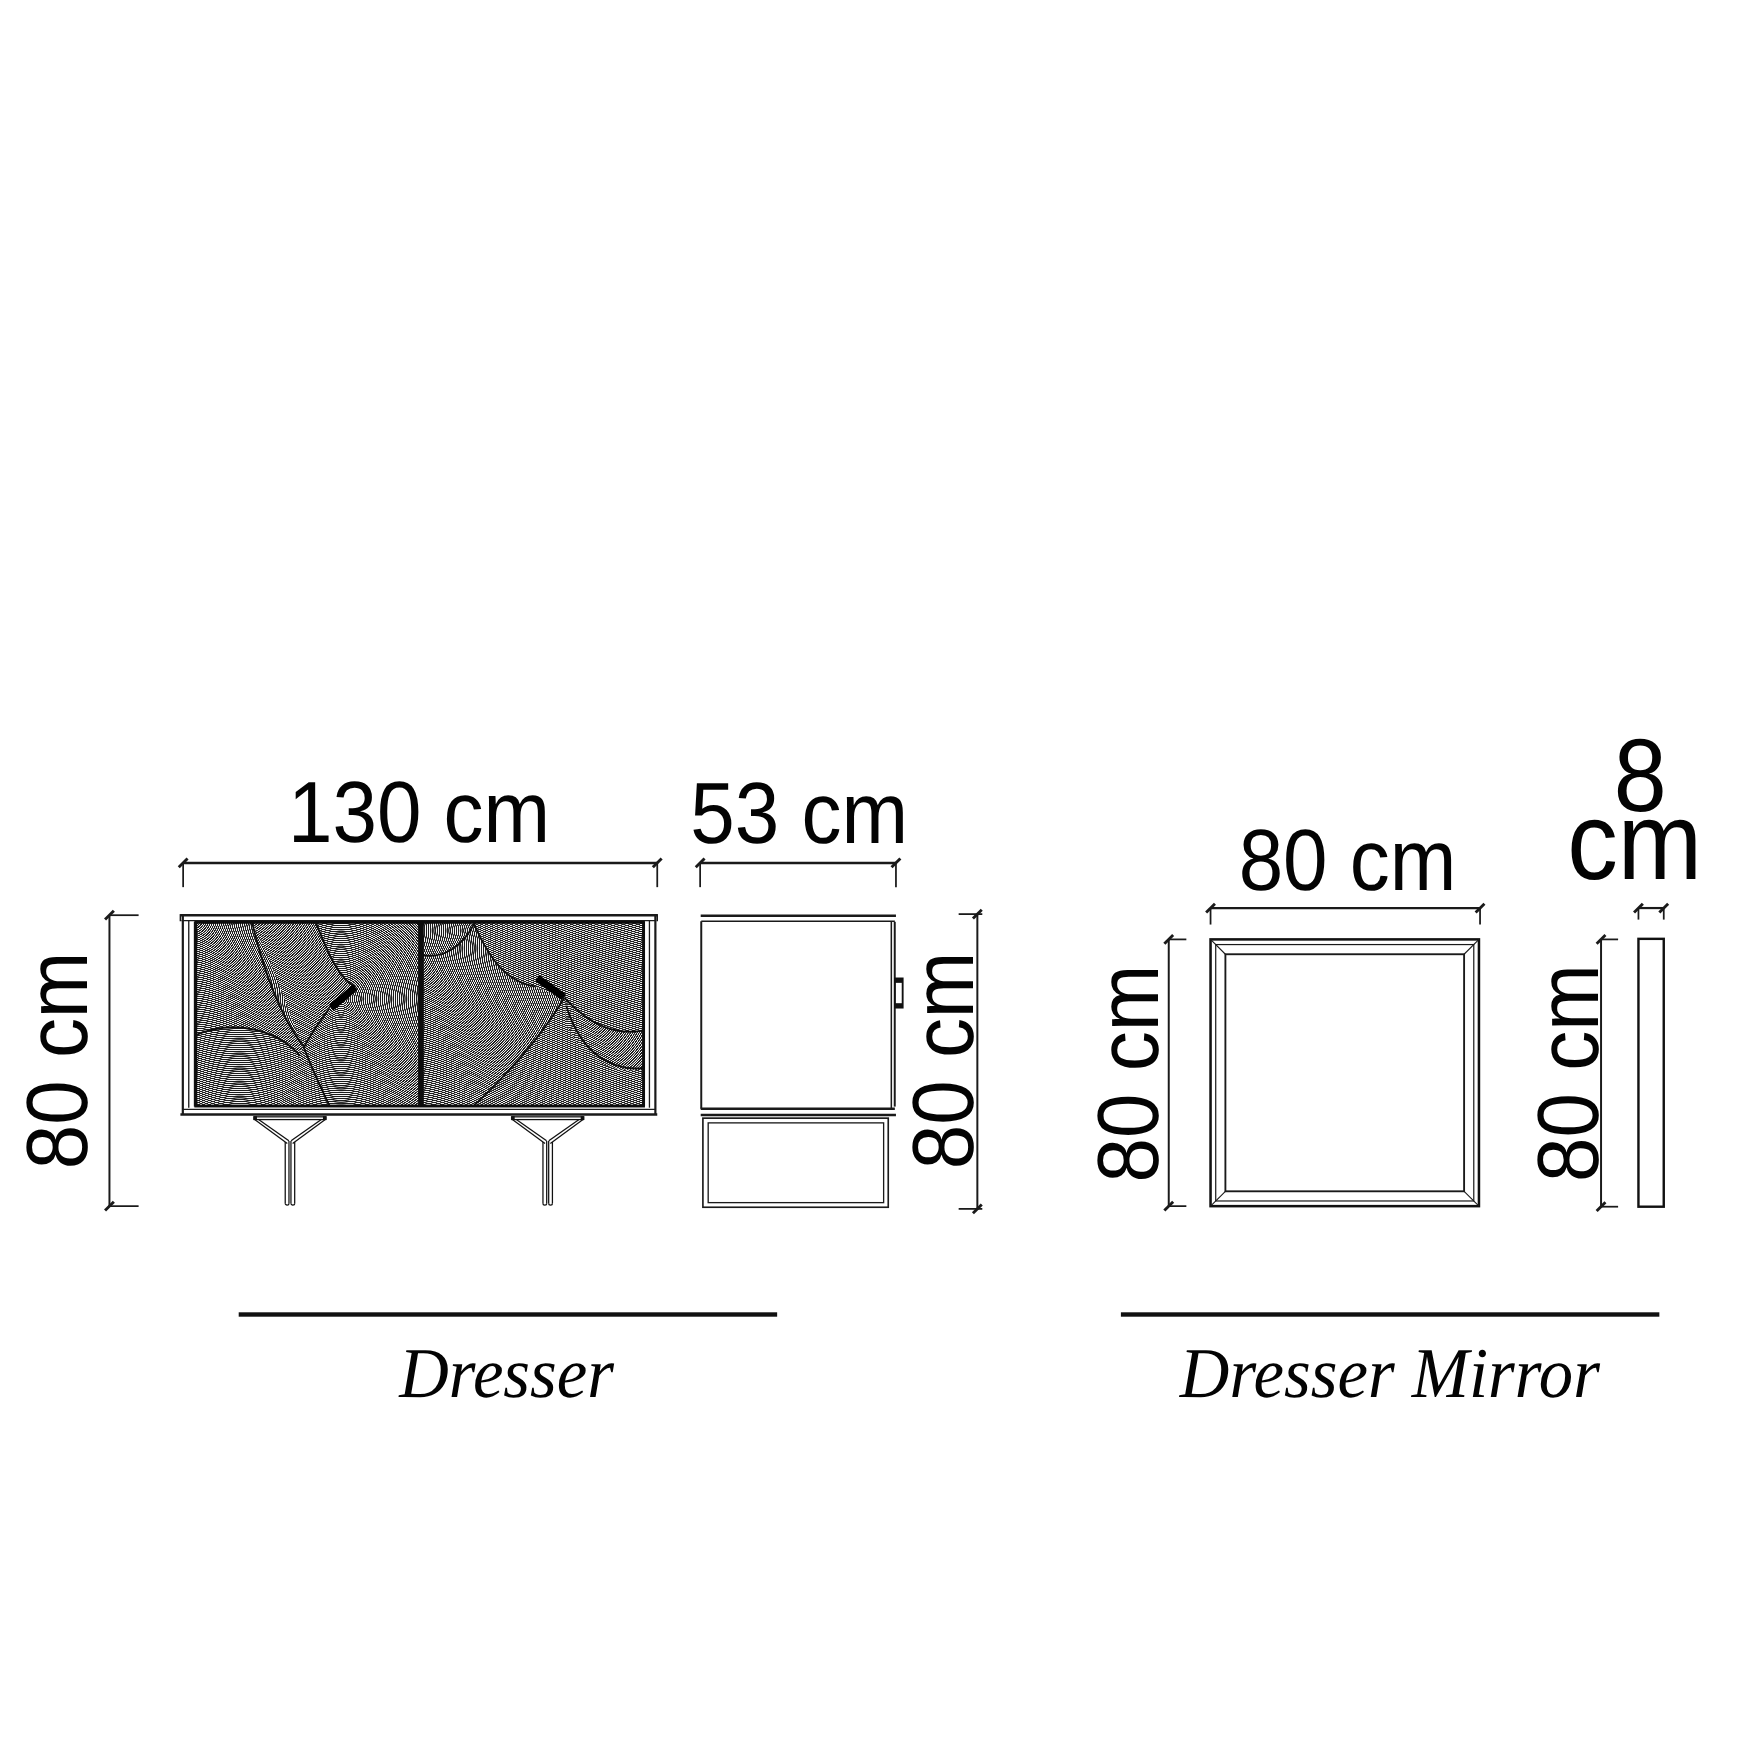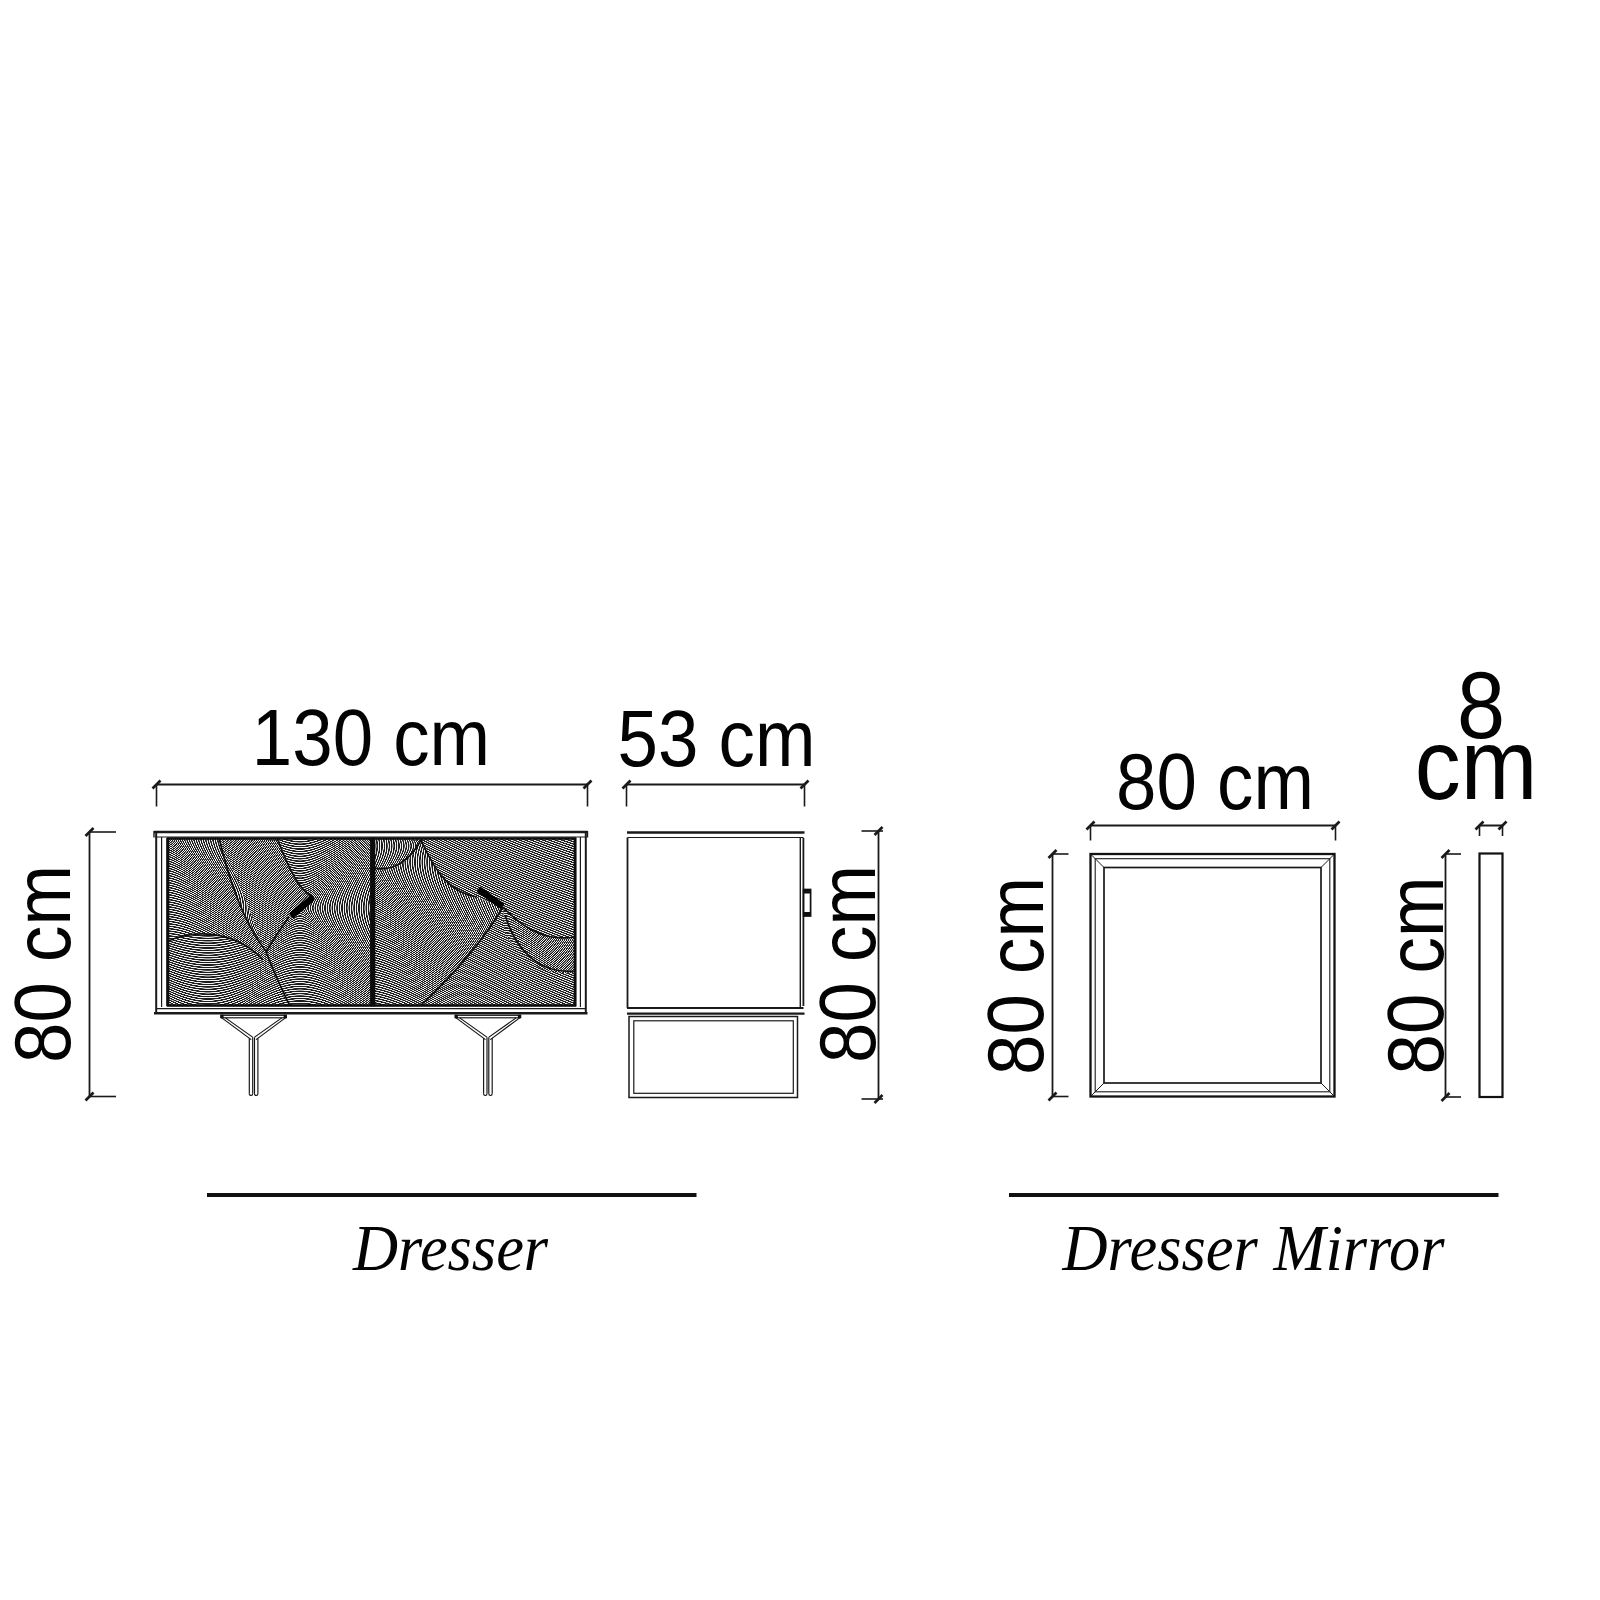--- a/index.html
+++ b/index.html
@@ -1,16 +1,16 @@
 <!DOCTYPE html>
 <html><head>
 <meta charset="utf-8">
 <style>
   html,body{margin:0;padding:0;background:#ffffff;}
-  #page{width:1276px;height:1600px;position:relative;background:#ffffff;}
+  #page{width:1276px;height:1600px;position:relative;background:#ffffff;padding-left:10px;}
   svg{display:block;}
   text{font-family:"Liberation Sans", sans-serif;fill:#030303;}
   .serif{font-family:"Liberation Serif", serif;font-style:italic;}
 </style>
 </head>
 <body>
 <div id="page">
 <svg width="1600" height="1600" viewBox="0 0 1600 1600" xmlns="http://www.w3.org/2000/svg">
 <defs>
   <radialGradient id="gL1" gradientUnits="userSpaceOnUse" cx="163" cy="833" r="1.7" spreadMethod="repeat">

